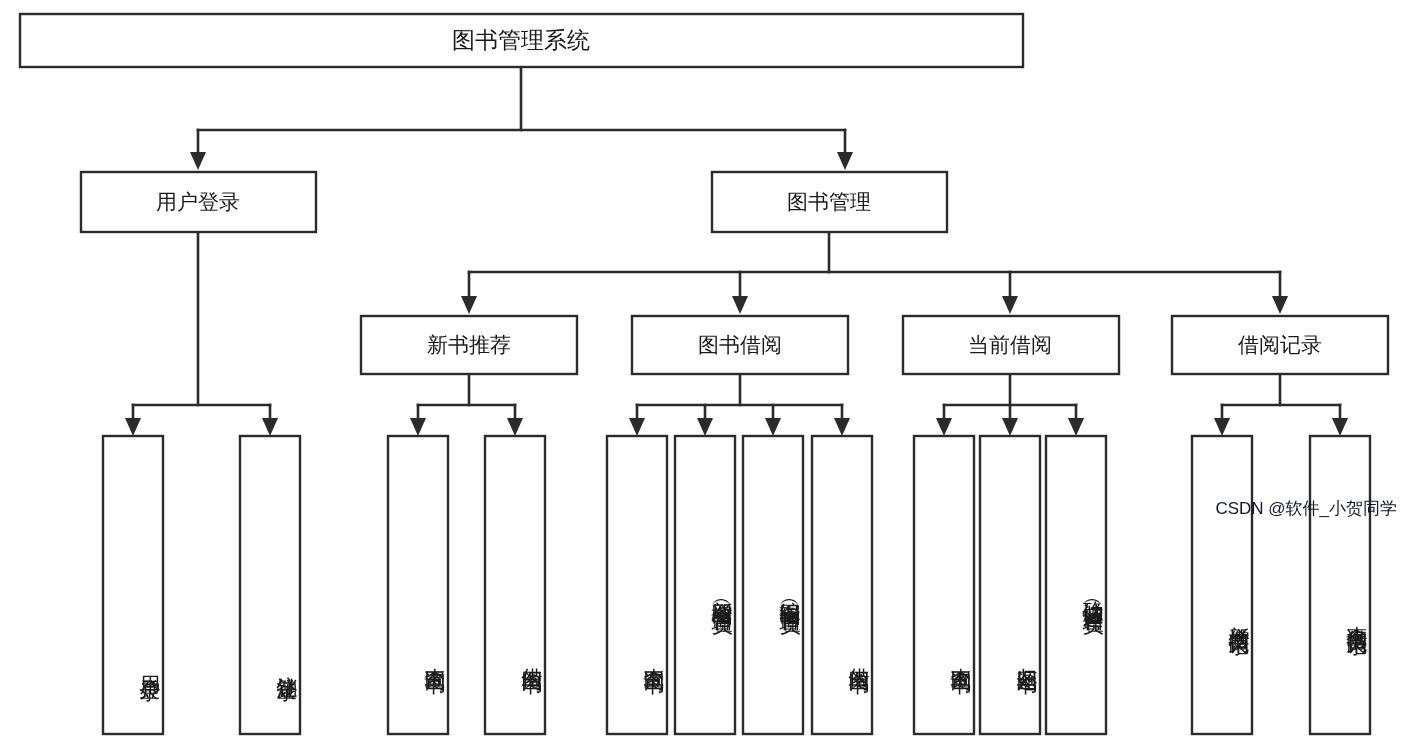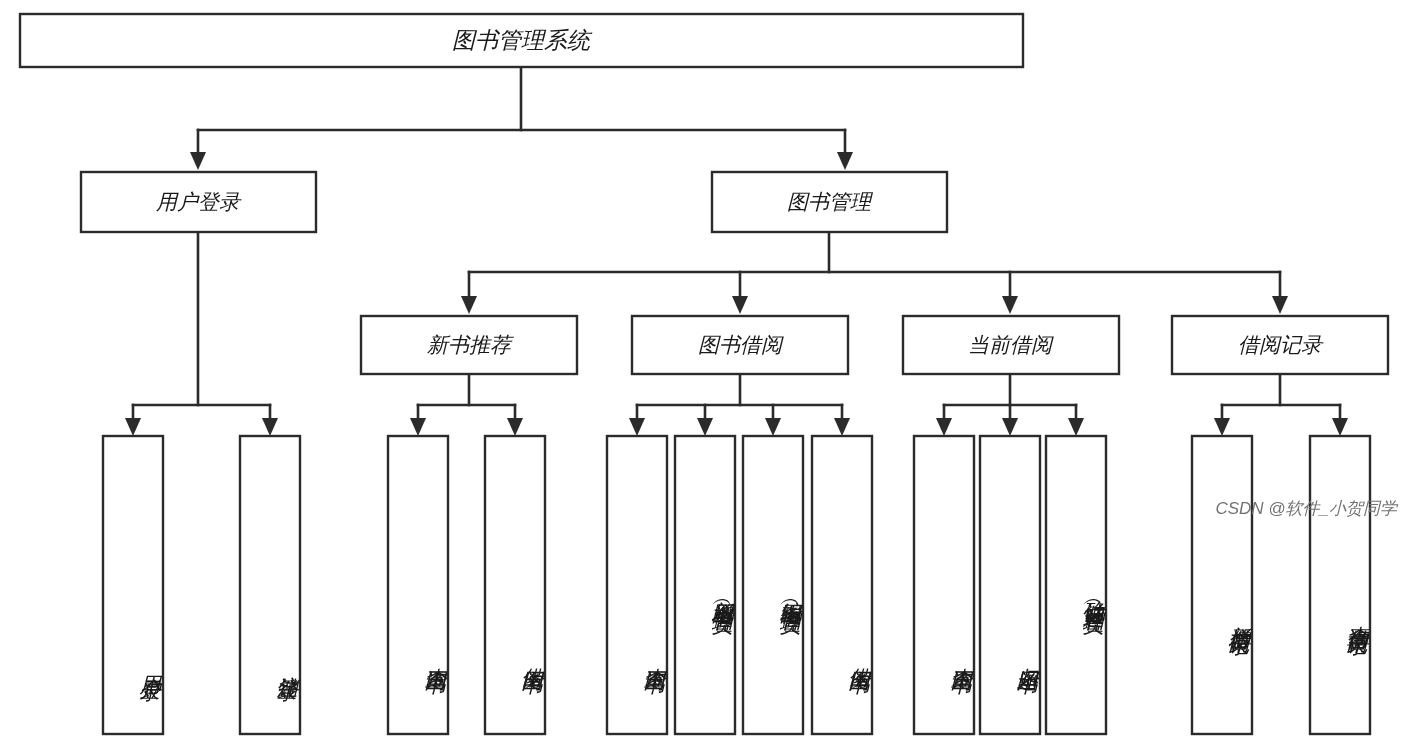--- a/index.html
+++ b/index.html
@@ -11,21 +11,20 @@
     width: 1405px;
     height: 747px;
     overflow: hidden;
     font-family: "Liberation Sans", "DejaVu Sans", sans-serif;
   }
   #diagram-root {
     position: relative;
     width: 1405px;
     height: 524px;
     background: #ffffff;
-    font-style: italic;
   }
   svg#tree-svg {
     position: absolute;
     left: 0;
     top: 0;
     width: 1405px;
     height: 747px;
     display: block;
   }
   .node-box {
@@ -71,21 +70,21 @@
     justify-content: center;
     white-space: nowrap;
     pointer-events: none;
   }
   #watermark {
     position: absolute;
     right: 8px;
     bottom: 4px;
     font-family: "Liberation Sans", "DejaVu Sans", sans-serif;
     font-size: 17px;
-    color: #737373;
+    color: #0f172a;
     white-space: nowrap;
   }
 </style>
 </head>
 <body>
 
 <div id="diagram-root">
 
   <svg id="tree-svg" viewBox="0 0 1405 747">
     <defs>

